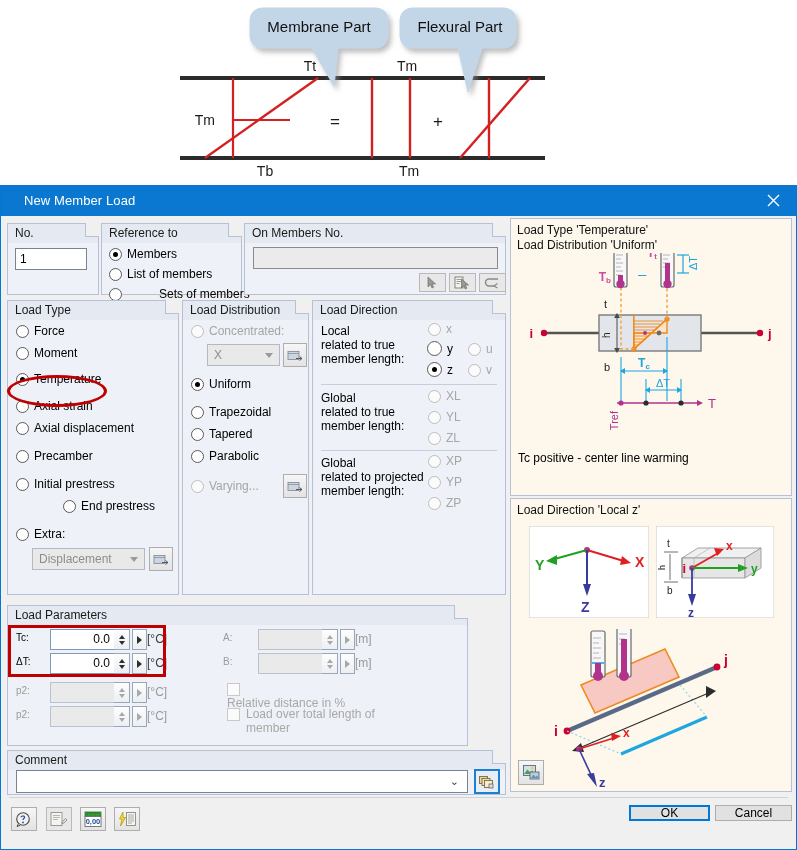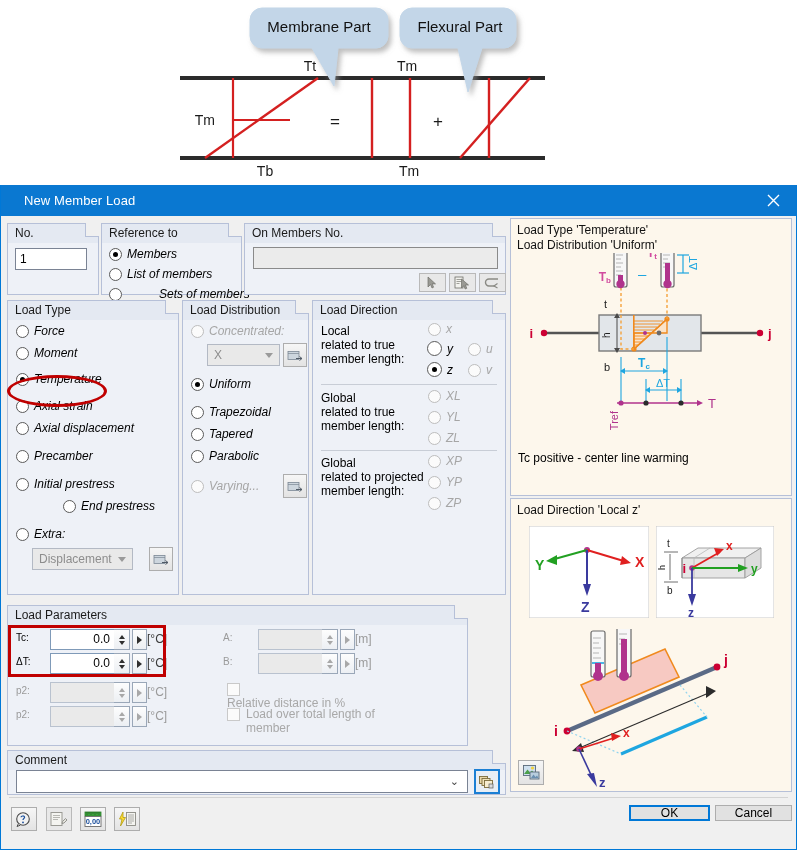--- a/index.html
+++ b/index.html
@@ -76,21 +76,20 @@
   }
   .group.hdr > .g-title { z-index: 2; }
 
   
   .radio {
     display: flex; align-items: center;
     position: absolute;
     white-space: nowrap;
     cursor: pointer;
     font-size: 12px;
-    font-style: italic;
   }
   .radio .dot {
     width: 13px; height: 13px; border-radius: 50%;
     border: 1px solid #5a5a5a;
     background: #fff;
     margin-right: 5px;
     flex: 0 0 auto;
     position: relative;
   }
   .radio.checked .dot::after {
@@ -351,21 +350,21 @@
       <span class="lbl">Initial prestress</span>
     </label>
     <label class="radio" style="left:8px; top:198px;padding-left:47px;">
       <span class="dot"></span>
       <span class="lbl">End prestress</span>
     </label>
     <label class="radio" style="left:8px; top:226px;">
       <span class="dot"></span>
       <span class="lbl">Extra:</span>
     </label>
-    <div class="combo" style="left:24px; top:247px; width:101px;">
+    <div class="combo" style="left:24px; top:247px; width:113px;">
       <span>Displacement</span>
       <span class="arr"></span>
     </div>
     <div class="ibtn" style="left:141px; top:246px; width:24px; height:24px;">
       <svg width="16" height="13" viewBox="0 0 16 13">
           <rect x="1" y="2.5" width="11" height="8" fill="#cdd6de" stroke="#7b8794" stroke-width=".8"></rect>
           <path d="M1 4.5h11" stroke="#7b8794" stroke-width=".7"></path>
           <path d="M9 9.5 L15 9.5 M12.5 7.5 L15 9.5 L12.5 11.5" stroke="#4f5a66" stroke-width="1" fill="none"></path>
         </svg>
     </div>

